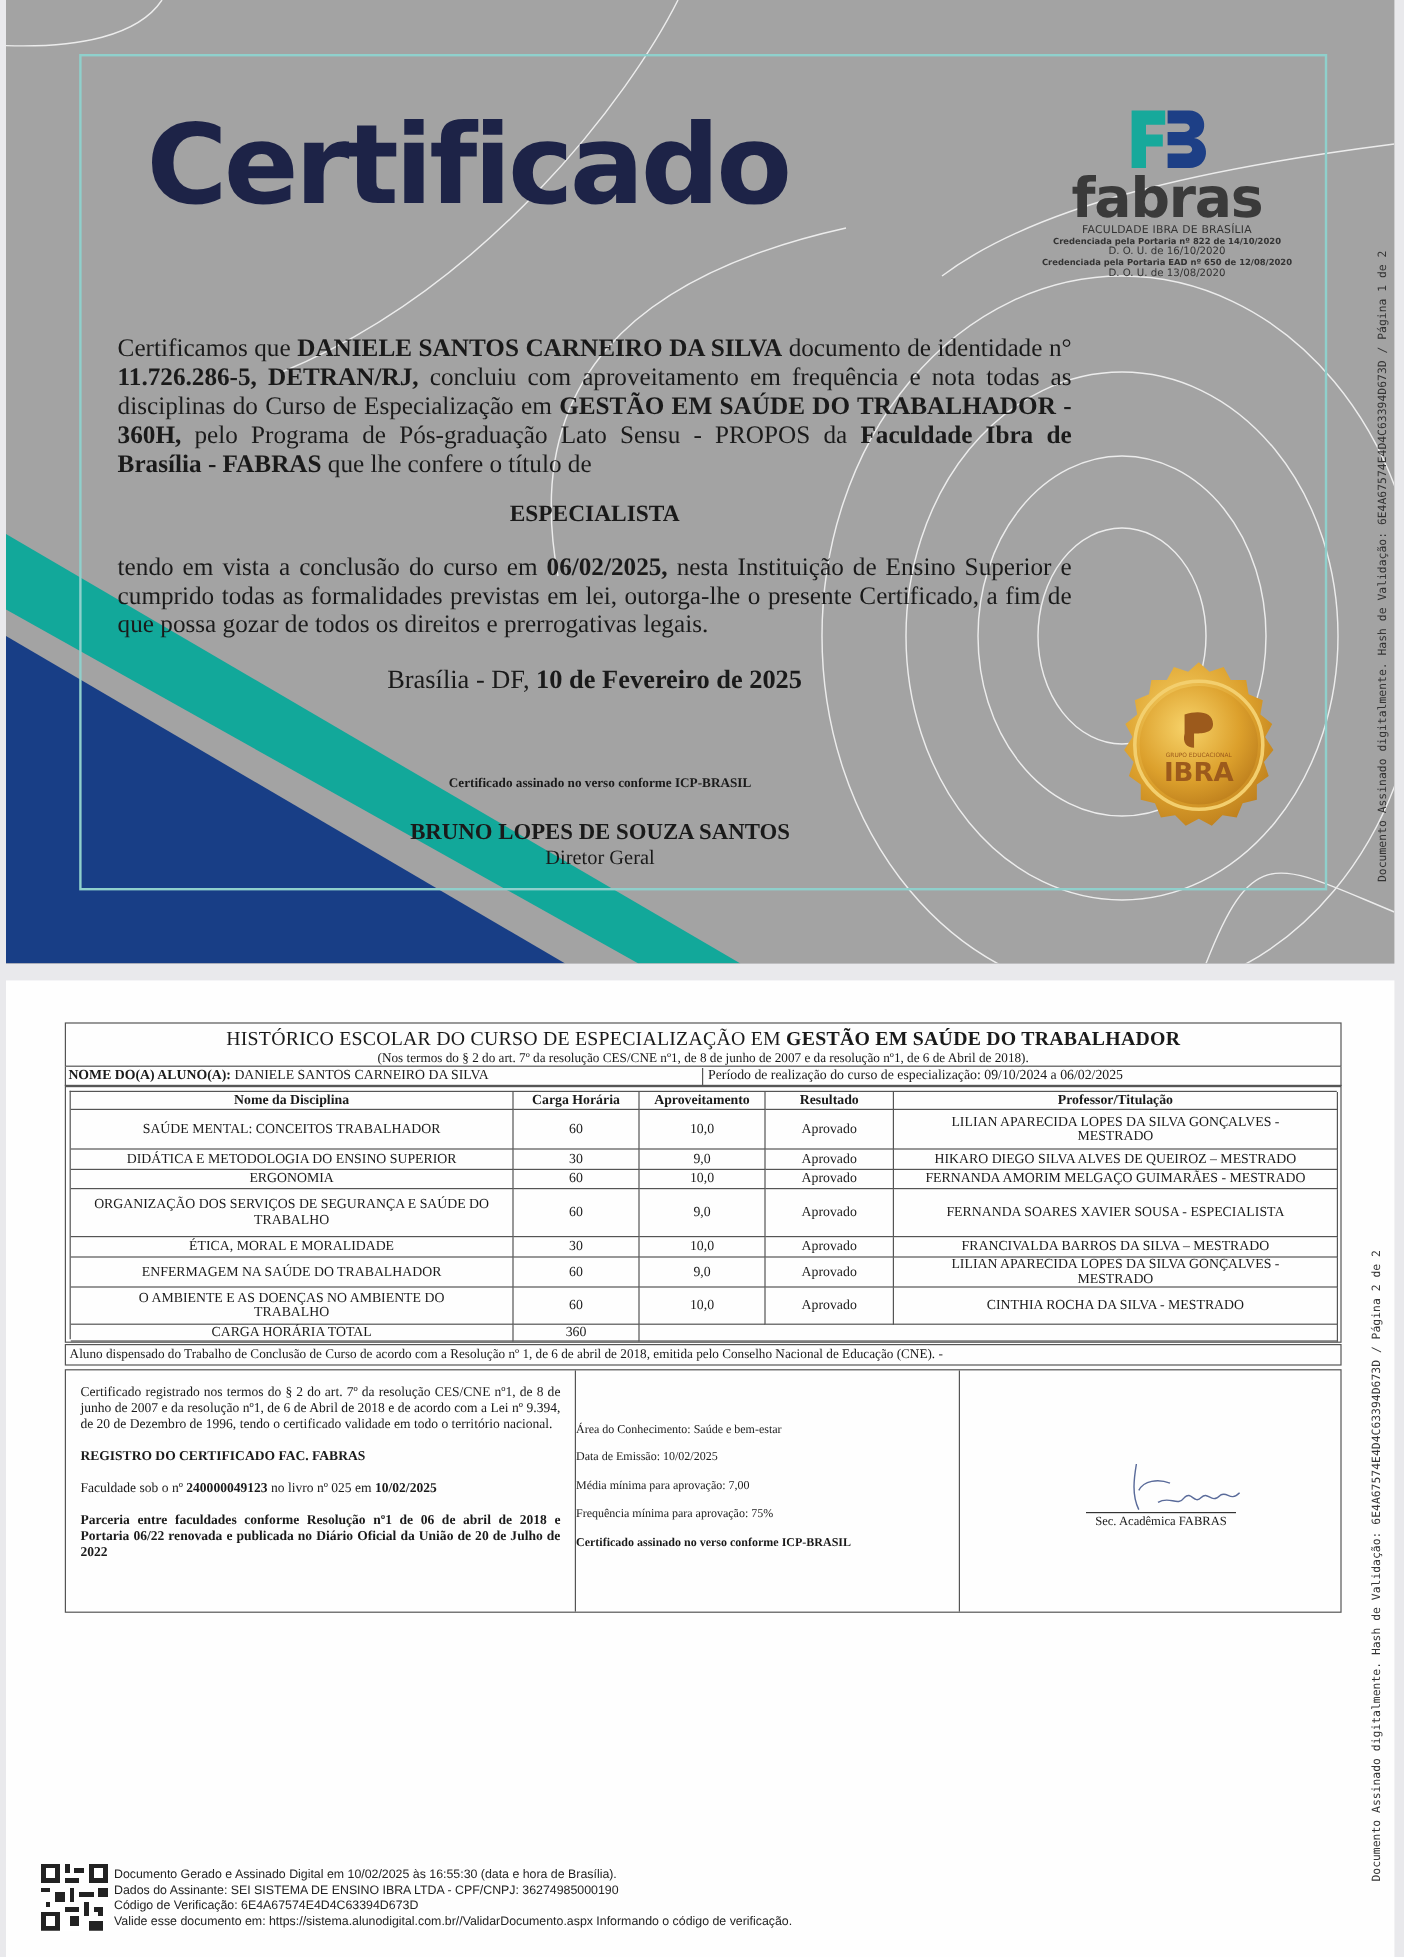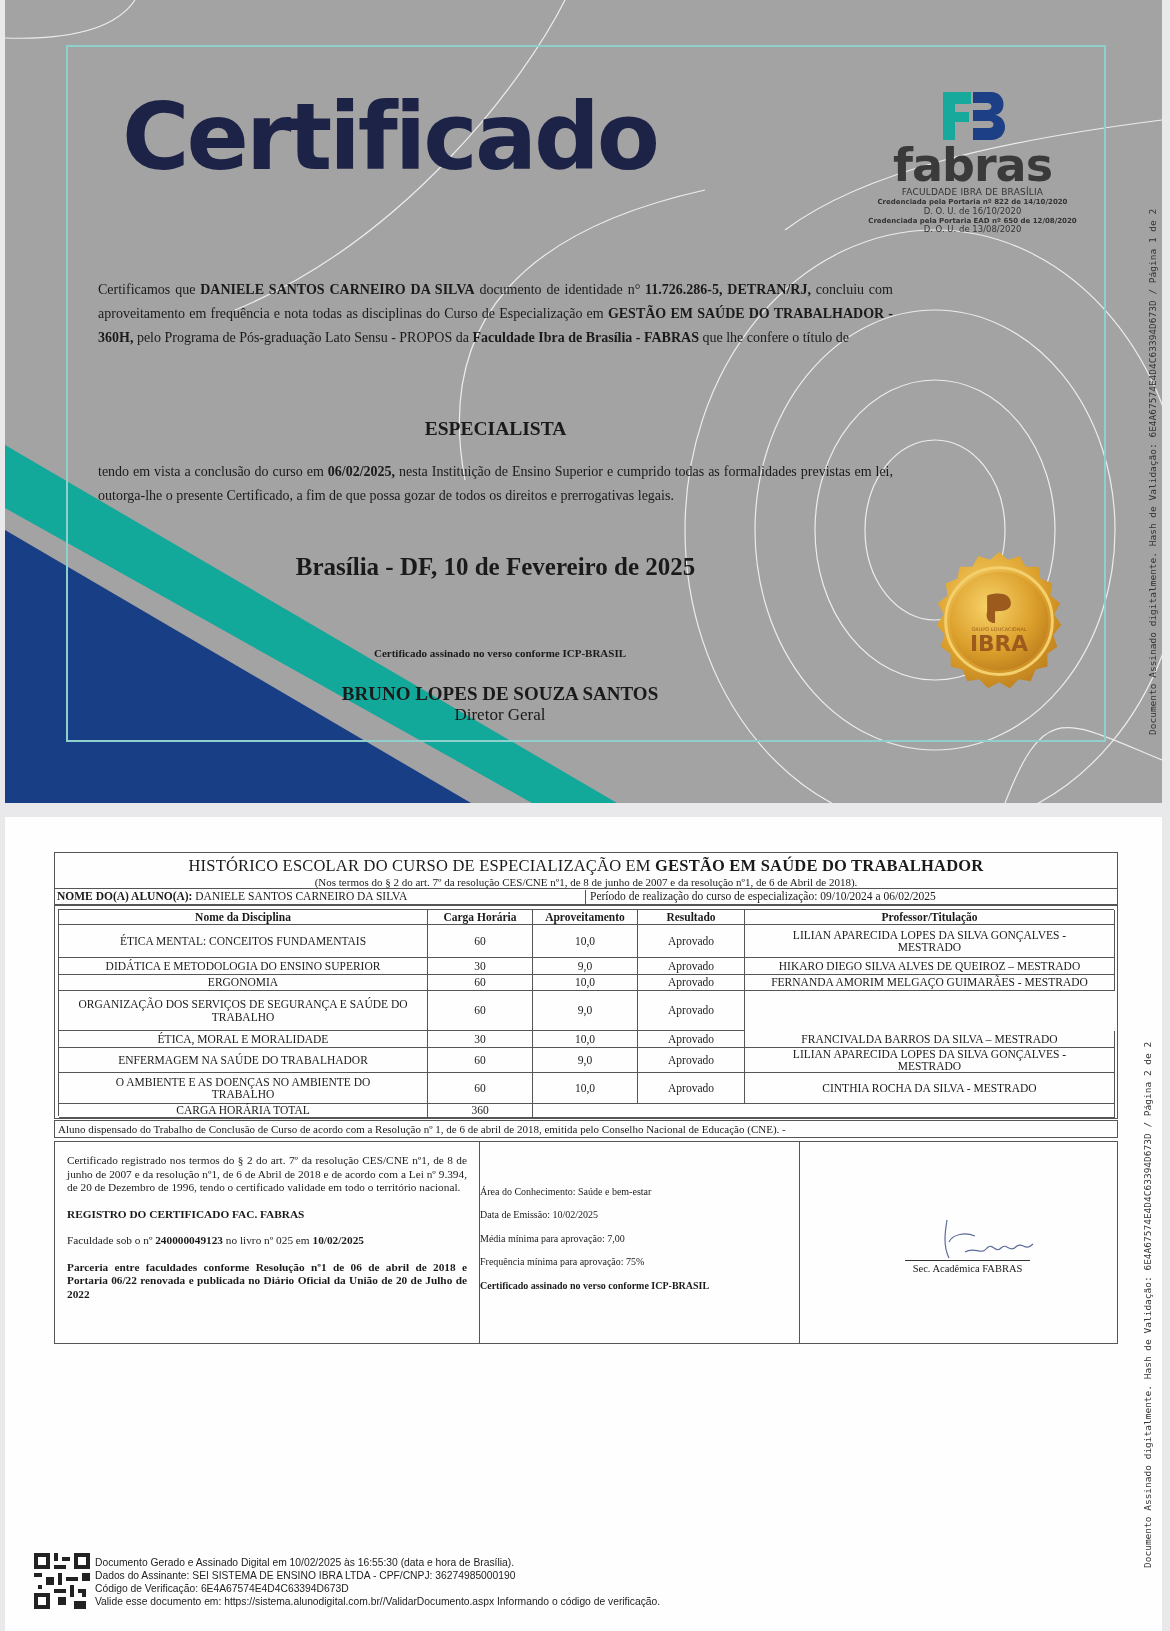--- a/index.html
+++ b/index.html
@@ -11,25 +11,25 @@
   #page1 .contours { position:absolute; inset:0; }
   #inner-border { left:61px; top:45px; width:1040px; height:697px; border:2px solid #8fd0cc; box-sizing:border-box; }
   #cert-title { left:117px; top:92px; font-family:"DejaVu Sans", sans-serif; font-weight:bold; font-size:92px; letter-spacing:-3px; color:#1d2347; line-height:1; }
   #logo { left:855px; top:88px; width:225px; text-align:center; }
   #logo .fb { width:72px; height:56px; margin:0 auto; display:block; }
   #logo .word { font-family:"DejaVu Sans", sans-serif; font-weight:bold; font-size:46px; color:#3a3a3a; line-height:1; letter-spacing:-1px; margin-top:-2px; }
   #logo .sub { font-family:"DejaVu Sans", sans-serif; font-size:8.5px; color:#333; line-height:1.05; }
   #logo .sub b { font-size:7px;margin-top:12px; }
   #logo .sub .big { font-size:9px; letter-spacing:.2px; }
 
-  .body-text { font-size:14px; line-height:24px; text-align:justify; }
+  .body-text { font-size:21px; line-height:24px; text-align:justify; }
   #p1 { left:93px; top:278px; width:795px; }
   #title-especialista { left:93px; top:418px; width:795px; text-align:center; font-weight:bold; font-size:19.5px; }
   #p2 { left:93px; top:460px; width:795px; }
-  #city-date { left:93px; top:553px; width:795px; text-align:center; font-size:25px;font-weight:bold; }
+  #city-date { left:93px; top:553px; width:795px; text-align:center; font-size:22px; }
   #sig-note { left:300px; top:647px; width:390px; text-align:center; font-weight:bold; font-size:11px; }
   #director-name { left:300px; top:683px; width:390px; text-align:center; font-weight:bold; font-size:19px; }
   #director-role { left:300px; top:705px; width:390px; text-align:center; font-size:17px; }
   #deco { left:0; top:0; }
   #seal { left:915px; top:548px; width:158px; height:158px; }
   .vert { font-family:"DejaVu Sans Mono", monospace; font-size:9.5px; color:#333; white-space:nowrap; transform-origin:0 0; transform:rotate(-90deg); }
   #vert1 { left:1142px; top:735px; }
   #vert2 { left:1142px; top:1568px; }
 
   
@@ -151,21 +151,21 @@
 
 <div id="grid" class="abs">
   <div id="grid-inner">
 
     <div class="cell hd" style="left:0;top:0;width:369px;height:15px;">Nome da Disciplina</div>
     <div class="cell hd" style="left:369px;top:0;width:105px;height:15px;">Carga Horária</div>
     <div class="cell hd" style="left:474px;top:0;width:105px;height:15px;">Aproveitamento</div>
     <div class="cell hd" style="left:579px;top:0;width:107px;height:15px;">Resultado</div>
     <div class="cell hd" style="left:686px;top:0;width:370px;height:15px;">Professor/Titulação</div>
 
-    <div class="cell" style="left:0;top:15px;width:369px;height:33px;">ÉTICA MENTAL: CONCEITOS FUNDAMENTAIS</div>
+    <div class="cell" style="left:0;top:15px;width:369px;height:33px;">SAÚDE MENTAL: CONCEITOS TRABALHADOR</div>
     <div class="cell" style="left:369px;top:15px;width:105px;height:33px;">60</div>
     <div class="cell" style="left:474px;top:15px;width:105px;height:33px;">10,0</div>
     <div class="cell" style="left:579px;top:15px;width:107px;height:33px;">Aprovado</div>
     <div class="cell" style="left:686px;top:15px;width:370px;height:33px;padding:0 30px;">LILIAN APARECIDA LOPES DA SILVA GONÇALVES - MESTRADO</div>
 
     <div class="cell" style="left:0;top:48px;width:369px;height:17px;">DIDÁTICA E METODOLOGIA DO ENSINO SUPERIOR</div>
     <div class="cell" style="left:369px;top:48px;width:105px;height:17px;">30</div>
     <div class="cell" style="left:474px;top:48px;width:105px;height:17px;">9,0</div>
     <div class="cell" style="left:579px;top:48px;width:107px;height:17px;">Aprovado</div>
     <div class="cell" style="left:686px;top:48px;width:370px;height:17px;">HIKARO DIEGO SILVA ALVES DE QUEIROZ – MESTRADO</div>
@@ -173,20 +173,21 @@
     <div class="cell" style="left:0;top:65px;width:369px;height:16px;">ERGONOMIA</div>
     <div class="cell" style="left:369px;top:65px;width:105px;height:16px;">60</div>
     <div class="cell" style="left:474px;top:65px;width:105px;height:16px;">10,0</div>
     <div class="cell" style="left:579px;top:65px;width:107px;height:16px;">Aprovado</div>
     <div class="cell" style="left:686px;top:65px;width:370px;height:16px;padding:0;">FERNANDA AMORIM MELGAÇO GUIMARÃES - MESTRADO</div>
 
     <div class="cell" style="left:0;top:81px;width:369px;height:40px;">ORGANIZAÇÃO DOS SERVIÇOS DE SEGURANÇA E SAÚDE DO TRABALHO</div>
     <div class="cell" style="left:369px;top:81px;width:105px;height:40px;">60</div>
     <div class="cell" style="left:474px;top:81px;width:105px;height:40px;">9,0</div>
     <div class="cell" style="left:579px;top:81px;width:107px;height:40px;">Aprovado</div>
+    <div class="cell" style="left:686px;top:81px;width:370px;height:40px;">FERNANDA SOARES XAVIER SOUSA - ESPECIALISTA</div>
 
     <div class="cell" style="left:0;top:121px;width:369px;height:17px;">ÉTICA, MORAL E MORALIDADE</div>
     <div class="cell" style="left:369px;top:121px;width:105px;height:17px;">30</div>
     <div class="cell" style="left:474px;top:121px;width:105px;height:17px;">10,0</div>
     <div class="cell" style="left:579px;top:121px;width:107px;height:17px;">Aprovado</div>
     <div class="cell" style="left:686px;top:121px;width:370px;height:17px;">FRANCIVALDA BARROS DA SILVA – MESTRADO</div>
 
     <div class="cell" style="left:0;top:138px;width:369px;height:25px;">ENFERMAGEM NA SAÚDE DO TRABALHADOR</div>
     <div class="cell" style="left:369px;top:138px;width:105px;height:25px;">60</div>
     <div class="cell" style="left:474px;top:138px;width:105px;height:25px;">9,0</div>

